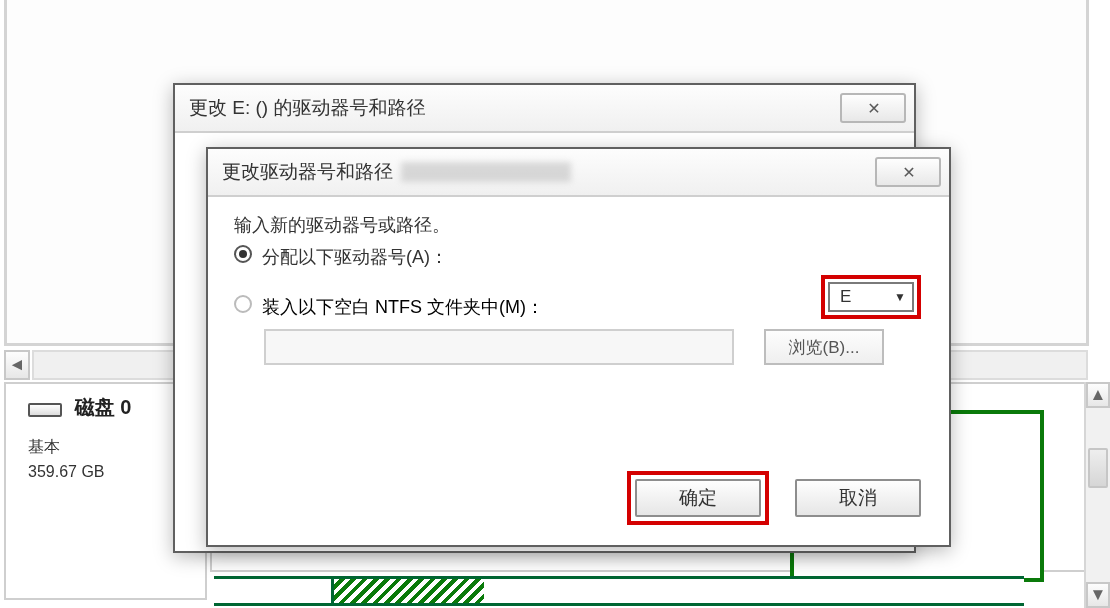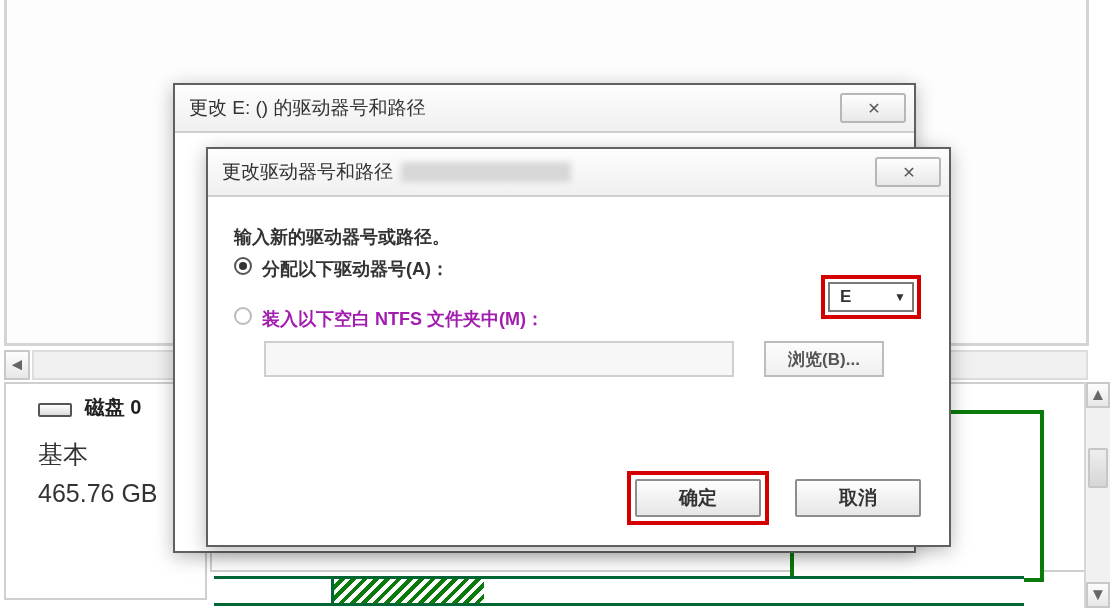--- a/index.html
+++ b/index.html
@@ -41,33 +41,33 @@
     background: #f0f0f0;
     border: 2px solid #dcdcdc;
   }
 
   .disk-panel {
     position: absolute;
     left: 4px; top: 382px;
     width: 203px; height: 218px;
     background: #fff;
     border: 2px solid #cfcfcf;
-    padding: 10px 32px;
+    padding: 10px 22px;
   }
   .disk-icon {
     display: inline-block;
     width: 34px; height: 14px;
     border: 2px solid #555;
     background: linear-gradient(#fff,#ddd);
     border-radius: 2px;
     margin-right: 8px;
     vertical-align: middle;
   }
   .disk-title { font-weight: bold; color: #222; font-size: 20px; }
-  .disk-lines { margin-top: 14px; line-height: 1.55; font-size: 25px; color: #333; }
+  .disk-lines { margin-top: 14px; line-height: 1.55; font-size: 16px; color: #333; }
 
   .part-area {
     position: absolute;
     left: 210px; top: 382px;
     width: 878px; height: 190px;
     border: 2px solid #cfcfcf;
     background: #fff;
   }
   .green-box {
     position: absolute;
@@ -136,22 +136,22 @@
     border: 2px solid #b7b7b7;
     border-radius: 3px;
     display:flex;align-items:center;justify-content:center;
     color:#5a5a5a; font-size:16px; letter-spacing:-2px;
   }
 
   #dialog-back { left: 173px; top: 83px; width: 743px; height: 470px; }
   #dialog-front { left: 206px; top: 147px; width: 745px; height: 400px; }
 
   .content {
-    padding: 28px 26px;
-    font-size: 18px; color: #333; font-weight: bold;
+    padding: 16px 26px;
+    font-size: 18px; color: #333;
   }
 
   .radio-row { display:flex; align-items:flex-start; margin:8px 0 10px 0; }
   .radio {
     width:18px;height:18px;border:2px solid #555;border-radius:50%;
     margin-right:10px; display:inline-flex;align-items:center;justify-content:center;
     background:#fff;
   }
   .radio.checked::after { content:""; width:8px;height:8px;border-radius:50%;background:#333; }
   .radio.disabled { border-color:#bbb; }
@@ -218,21 +218,21 @@
 <div class="scroll-left-btn">◄</div>
 <div class="scroll-track"></div>
 
 <div class="disk-panel">
   <div>
     <span class="disk-icon"></span>
     <span class="disk-title">磁盘 0</span>
   </div>
   <div class="disk-lines">
     <div>基本</div>
-    <div>465.76 GB</div>
+    <div>359.67 GB</div>
   </div>
 </div>
 
 <div class="part-area"></div>
 
 <div class="green-box">
   <div style="height:54px"></div>
   <div>GB NTFS</div>
   <div>(逻辑驱动器</div>
 </div>
@@ -283,21 +283,21 @@
 
     <div class="combo-wrap">
       <div class="combo">
         <span>E</span>
         <span class="caret">▼</span>
       </div>
     </div>
 
     <div class="radio-row" style="margin-top:26px;">
       <span class="radio disabled"></span>
-      <span style="color:#a21caf">装入以下空白 NTFS 文件夹中(M)：</span>
+      <span style="color:#000000">装入以下空白 NTFS 文件夹中(M)：</span>
     </div>
 
     <div class="path-row">
       <div class="path-input"></div>
       <div class="browse-btn">浏览(B)...</div>
     </div>
 
     <div class="btn-row-front">
       <div class="ok-wrap">
         <div class="btn">确定</div>

